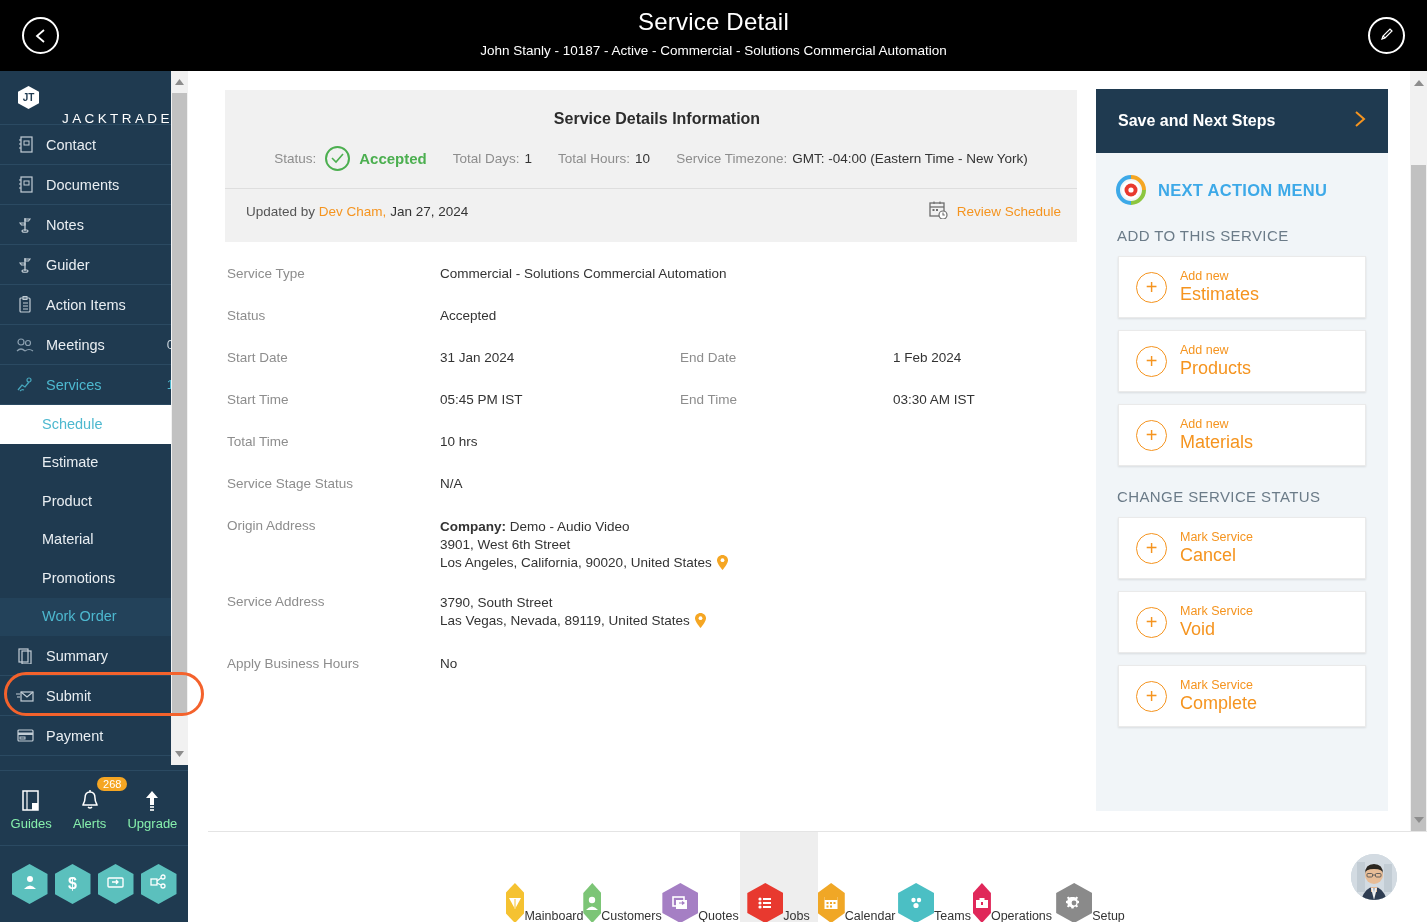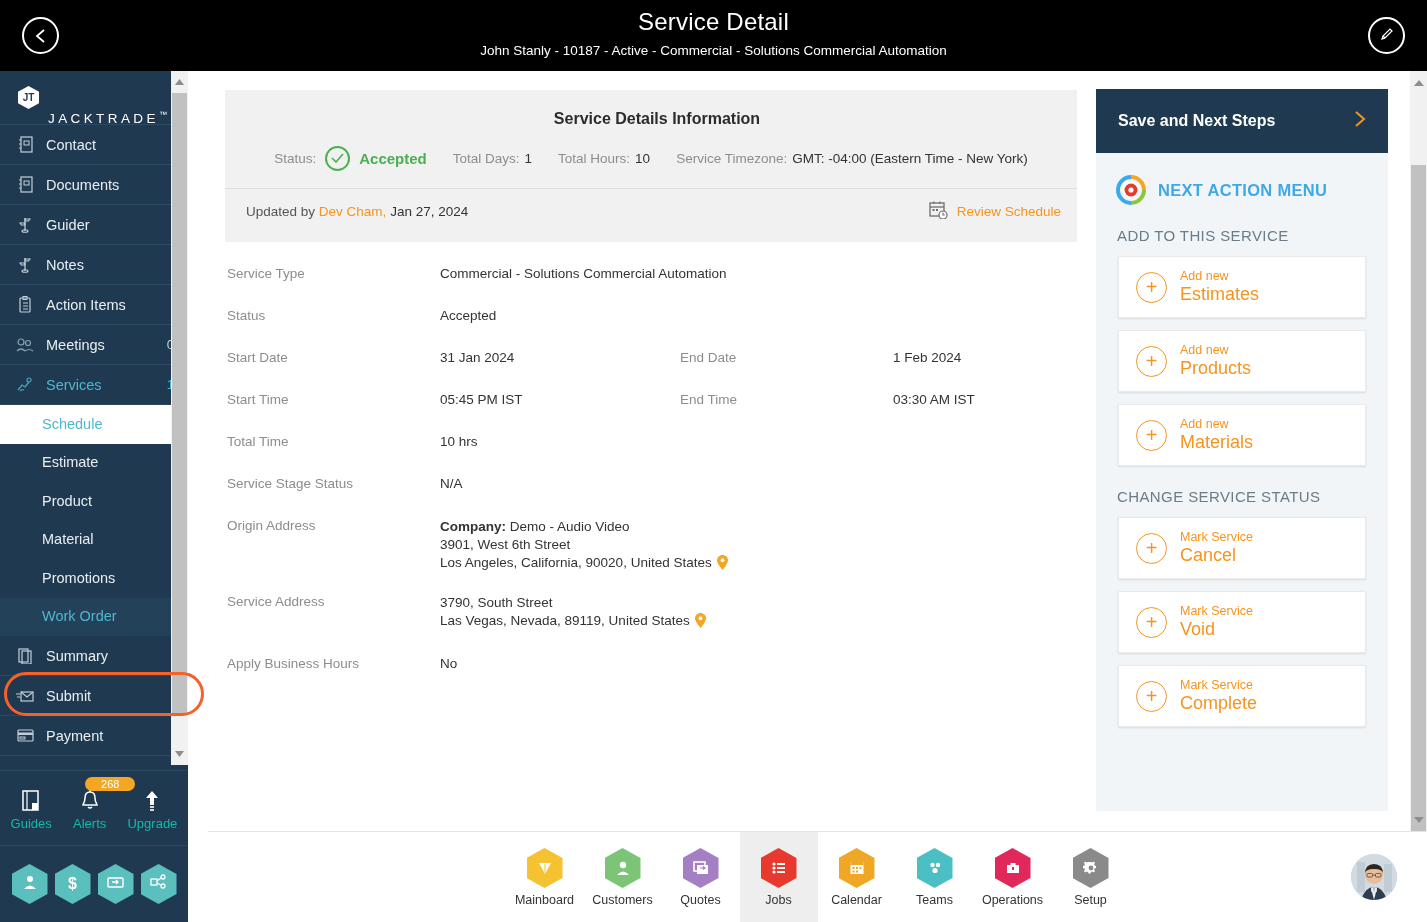--- a/index.html
+++ b/index.html
@@ -41,21 +41,21 @@
   
   .sidebar {
     position: absolute; left: 0; top: 71px; width: 188px; height: 851px;
     background: #1f3a50; color: #fff;
   }
   .logo-row {
     height: 54px; display: flex; align-items: center; padding-left: 18px;
     border-bottom: 1px solid #2b4a62;
   }
   .logo-hex {
-    width: 21px; height: 23px; background: #ffffff; margin-right: 9px;
+    width: 21px; height: 23px; background: #ffffff; margin-right: 23px;
     clip-path: polygon(50% 0%, 100% 25%, 100% 75%, 50% 100%, 0% 75%, 0% 25%);
     display: flex; align-items: center; justify-content: center;
     color: #1f3a50; font-size: 10px; font-weight: bold; flex: none;
   }
   .logo-text {
     font-size: 13.5px; letter-spacing: 3.4px; font-weight: 400; color: #fff; margin-top: 40px;
   }
   .logo-tm { font-size: 8px; vertical-align: super; letter-spacing: 0; }
 
   .nav-item {
@@ -105,24 +105,24 @@
   .side-bottom {
     position: absolute; left: 0; bottom: 0; width: 188px; height: 152px;
     background: #1f3a50; border-top: 1px solid #2b4a62;
   }
   .quick-row {
     display: flex; height: 75px; align-items: center; justify-content: space-around;
     border-bottom: 1px solid #2b4a62;
   }
   .quick { display: flex; flex-direction: column; align-items: center; cursor: pointer; position: relative; }
   .quick .q-ico { height: 28px; display: flex; align-items: flex-end; }
-  .quick .q-lbl { font-size: 13px; margin-top: 3px; color: #14b8a6; }
+  .quick .q-lbl { font-size: 13px; margin-top: 3px; color: #86efac; }
   .badge {
-    position: absolute; top: -8px; left: 12px; background: #f5a623; color: #fff;
-    border-radius: 10px; font-size: 11px; padding: 1px 16px; font-weight: 500;
+    position: absolute; top: -8px; left: 24px; background: #f5a623; color: #fff;
+    border-radius: 10px; font-size: 11px; padding: 1px 6px; font-weight: 500;
   }
   .hex-row { display: flex; height: 76px; align-items: center; justify-content: space-around; padding: 0 8px; }
   .hexbtn {
     width: 36px; height: 40px; background: #5bc0bd;
     clip-path: polygon(50% 0%, 100% 25%, 100% 75%, 50% 100%, 0% 75%, 0% 25%);
     display: flex; align-items: center; justify-content: center; cursor: pointer;
   }
 
   
   .center {
@@ -204,22 +204,22 @@
   .ps-arrow { position: absolute; right: 0; width: 17px; height: 23px;
     display: flex; align-items: center; justify-content: center; cursor: pointer; }
 
   
   .bottombar {
     position: absolute; left: 208px; top: 831px; width: 1219px; height: 91px;
     background: #ffffff; border-top: 1px solid #e4e4e4;
   }
   .bottom-nav { display: flex; justify-content: center; align-items: center; height: 91px; }
   .bnav {
-    width: 78px; height: 91px; display: flex; flex-direction: column;
-    align-items: center; justify-content: center; cursor: pointer;
+    width: 78px; height: 91px; display: flex; flex-direction: row;
+    align-items: flex-end; justify-content: center; cursor: pointer;
   }
   .bnav.active { background: #eeeeee; }
   .bhex {
     width: 36px; height: 40px;
     clip-path: polygon(50% 0%, 100% 25%, 100% 75%, 50% 100%, 0% 75%, 0% 25%);
     display: flex; align-items: center; justify-content: center;
   }
   .bnav-lbl { font-size: 12.5px; color: #333; margin-top: 5px; }
   .avatar-wrap {
     position: absolute; right: 30px; top: 22px; width: 46px; height: 46px;
@@ -290,34 +290,34 @@
 
     <div class="nav-item">
       <span class="ni-icon">
         <svg width="16" height="17" viewBox="0 0 16 17">
             <line x1="8" y1="2" x2="8" y2="15" stroke="#dfe7ed" stroke-width="1.3"></line>
             <path d="M8 3 h5 l-1.5 2 H8 z" fill="none" stroke="#dfe7ed" stroke-width="1.1"></path>
             <path d="M8 7 H3 l1.5 2 H8 z" fill="none" stroke="#dfe7ed" stroke-width="1.1"></path>
             <ellipse cx="8" cy="15" rx="3" ry="1.3" fill="none" stroke="#dfe7ed" stroke-width="1.1"></ellipse>
           </svg>
       </span>
-      <span class="ni-label">Guider</span>
+      <span class="ni-label">Notes</span>
       <span class="ni-count"></span>
     </div>
 
     <div class="nav-item">
       <span class="ni-icon">
         <svg width="16" height="17" viewBox="0 0 16 17">
             <line x1="8" y1="2" x2="8" y2="15" stroke="#dfe7ed" stroke-width="1.3"></line>
             <path d="M8 3 h5 l-1.5 2 H8 z" fill="none" stroke="#dfe7ed" stroke-width="1.1"></path>
             <path d="M8 7 H3 l1.5 2 H8 z" fill="none" stroke="#dfe7ed" stroke-width="1.1"></path>
             <ellipse cx="8" cy="15" rx="3" ry="1.3" fill="none" stroke="#dfe7ed" stroke-width="1.1"></ellipse>
           </svg>
       </span>
-      <span class="ni-label">Notes</span>
+      <span class="ni-label">Guider</span>
       <span class="ni-count"></span>
     </div>
 
     <div class="nav-item">
       <span class="ni-icon">
         <svg width="14" height="17" viewBox="0 0 14 17">
             <rect x="2" y="2" width="10" height="14" rx="1" fill="none" stroke="#dfe7ed" stroke-width="1.2"></rect>
             <rect x="5" y="0.5" width="4" height="3" fill="none" stroke="#dfe7ed" stroke-width="1"></rect>
             <line x1="5" y1="7" x2="10" y2="7" stroke="#dfe7ed" stroke-width="1"></line>
             <line x1="5" y1="10" x2="10" y2="10" stroke="#dfe7ed" stroke-width="1"></line>

